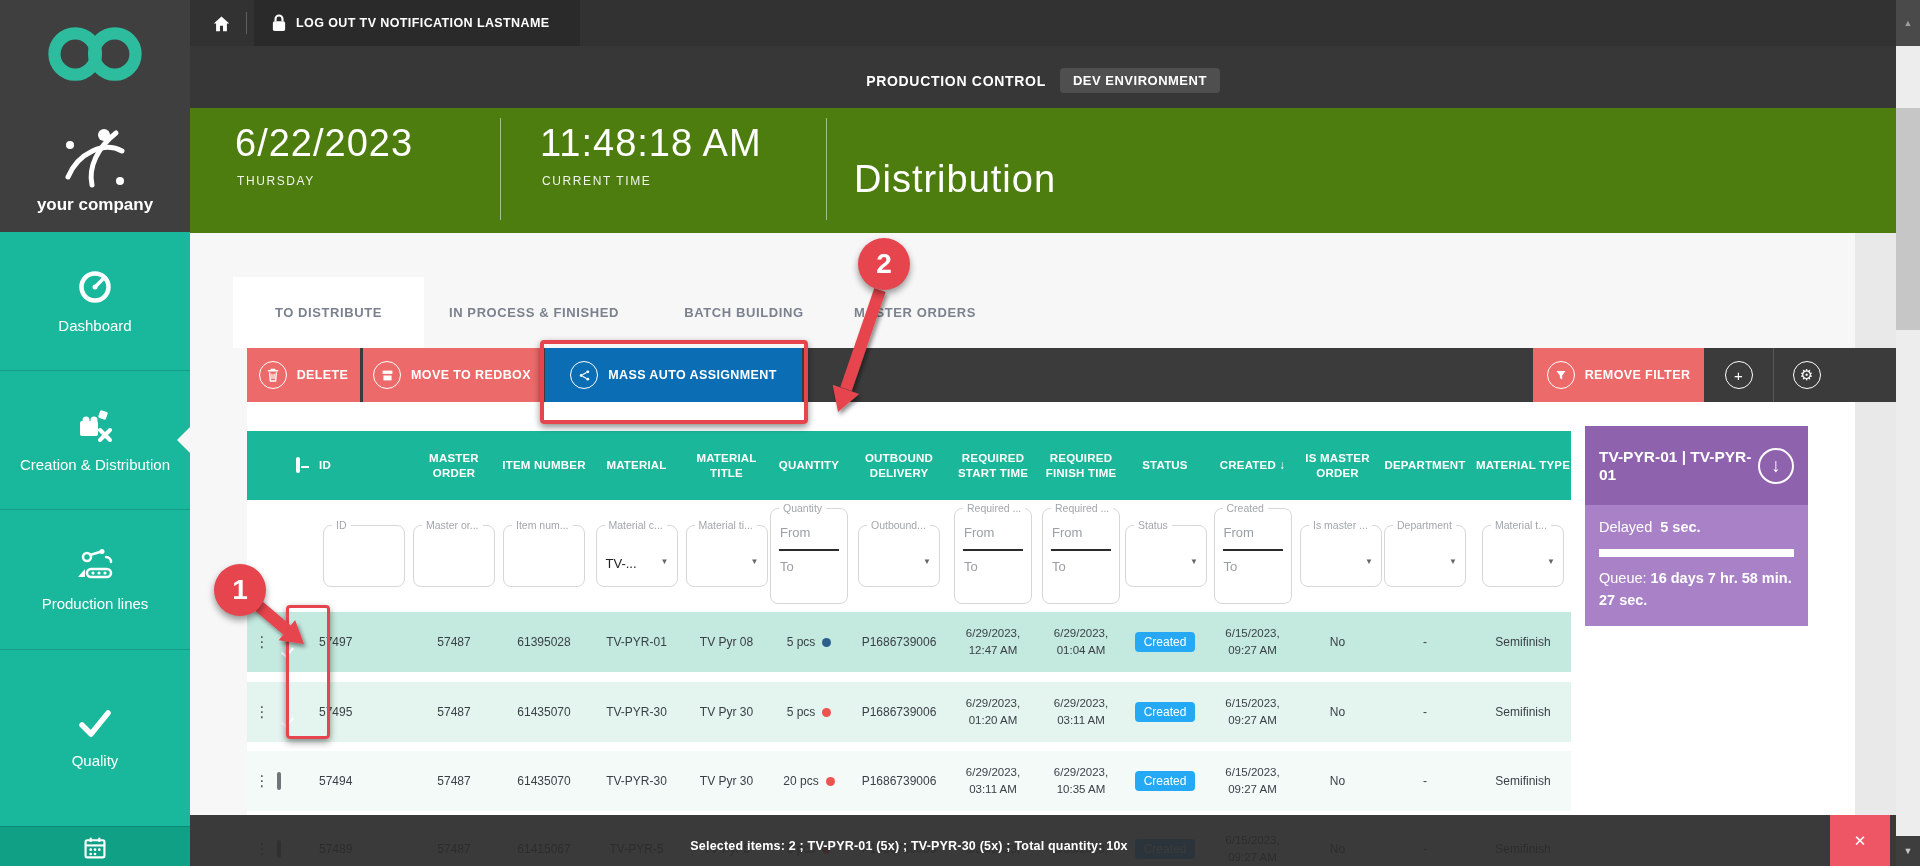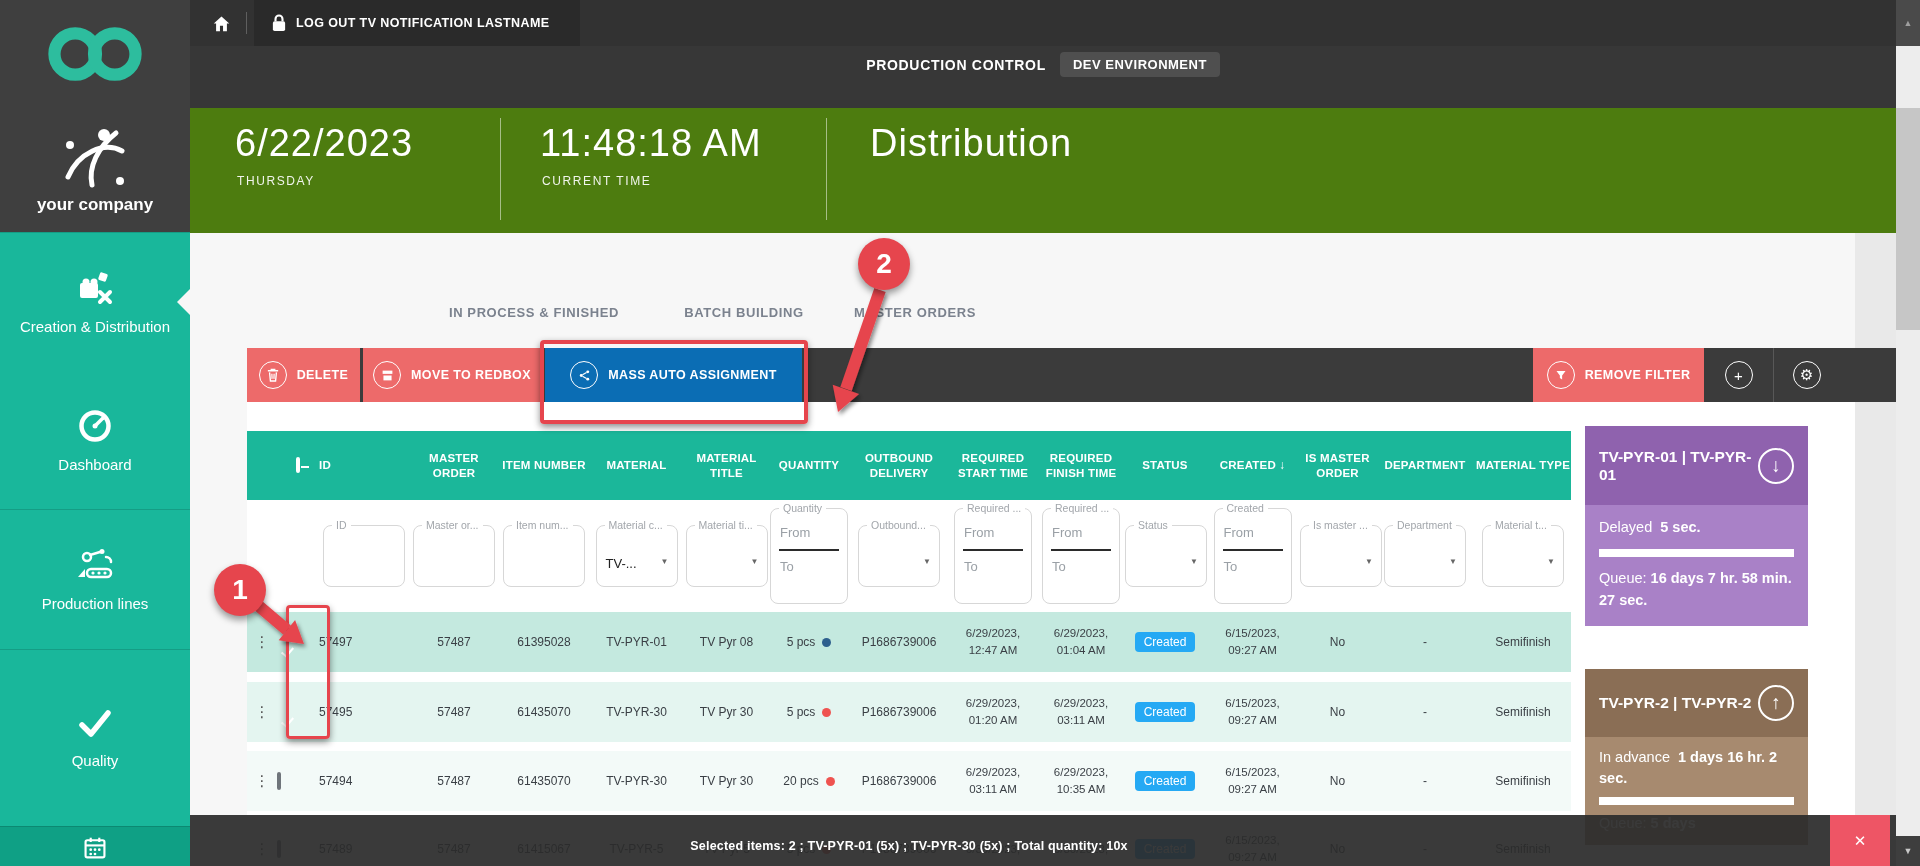--- a/index.html
+++ b/index.html
@@ -10,33 +10,33 @@
   .topbar{position:absolute;left:0;top:0;width:1920px;height:108px;background:#373737;}
   .logo-sq{position:absolute;left:0;top:0;width:190px;height:108px;background:#3f3f3f;
            display:flex;align-items:center;justify-content:center;}
   .tabstrip{position:absolute;left:190px;top:0;width:1706px;height:46px;background:#323232;
             display:flex;align-items:center;}
   .home-btn{margin-left:22px;display:flex;align-items:center;}
   .strip-div{width:1px;height:22px;background:#5f5f5f;margin-left:15px;}
   .session-tab{height:46px;background:#2a2a2a;display:flex;align-items:center;gap:10px;
                padding:0 30px 0 18px;margin-left:7px;}
   .session-tab .stxt{color:#fff;font-size:12.5px;font-weight:bold;letter-spacing:.4px;white-space:nowrap;}
-  .app-title{position:absolute;left:190px;top:52px;width:1706px;display:flex;justify-content:center;
+  .app-title{position:absolute;left:190px;top:68px;width:1706px;display:flex;justify-content:center;
              align-items:center;gap:14px;}
   .app-title .t{color:#fff;font-weight:bold;font-size:14px;letter-spacing:.7px;}
   .env{background:#4f4f4f;color:#fff;font-weight:bold;font-size:13px;letter-spacing:.5px;
        padding:5px 13px;border-radius:4px;}
 
   
   .band{position:absolute;left:190px;top:108px;width:1706px;height:125px;background:#4d7c0f;color:#fff;}
   .band .big{position:absolute;top:14px;font-size:38px;font-weight:400;letter-spacing:1px;white-space:nowrap;}
   .band .sub{position:absolute;top:66px;font-size:12px;letter-spacing:1.6px;color:rgba(255,255,255,.92);}
   .bdate{left:45px;}  .bdate-sub{left:47px;}
   .btime{left:350px;} .btime-sub{left:352px;}
-  .bptitle{left:680px;}
+  .bptitle{left:664px;margin-top:36px;}
   .vline{position:absolute;top:10px;width:1px;height:102px;background:rgba(255,255,255,.5);}
   .v1{left:310px;} .v2{left:636px;}
 
   
   .sidebar{position:absolute;left:0;top:108px;width:190px;height:758px;background:#19b79b;}
   .company{height:124px;background:#3f3f3f;display:flex;flex-direction:column;align-items:center;
            justify-content:center;gap:4px;}
   .company .cname{color:#fff;font-size:17px;font-weight:bold;}
   .sitem{position:relative;display:flex;flex-direction:column;align-items:center;justify-content:center;
          gap:12px;color:#fff;}
@@ -189,39 +189,39 @@
       <svg width="74" height="66" viewBox="0 0 74 66">
         <circle cx="46" cy="10" r="6" fill="#fff"></circle>
         <path d="M10 52 C20 28 46 16 64 26" fill="none" stroke="#fff" stroke-width="5" stroke-linecap="round"></path>
         <path d="M58 8 C40 22 30 42 34 60" fill="none" stroke="#fff" stroke-width="5" stroke-linecap="round"></path>
         <circle cx="62" cy="56" r="4" fill="#fff"></circle>
         <circle cx="12" cy="20" r="4" fill="#fff"></circle>
       </svg>
       <div class="cname">your company</div>
     </div>
 
+    <div class="sitem si1">
+      <svg width="36" height="36" viewBox="0 0 36 36">
+        <circle cx="18" cy="18" r="13.5" fill="none" stroke="#fff" stroke-width="4.5"></circle>
+        <line x1="18" y1="18" x2="26" y2="10" stroke="#fff" stroke-width="3.5" stroke-linecap="round"></line>
+        <circle cx="18" cy="18" r="2.5" fill="#fff"></circle>
+      </svg>
+      <span class="slabel">Dashboard</span>
+    </div>
+
     <div class="sitem si2">
       <svg width="38" height="36" viewBox="0 0 38 36">
         <rect x="4" y="13" width="18" height="15" rx="2" fill="#fff"></rect>
         <circle cx="10" cy="12" r="3.5" fill="#fff"></circle>
         <circle cx="18" cy="12" r="3.5" fill="#fff"></circle>
         <rect x="23" y="3" width="8" height="8" rx="1.5" fill="#fff" transform="rotate(20 27 7)"></rect>
         <path d="M24 22 L34 32 M34 22 L24 32" stroke="#fff" stroke-width="4" stroke-linecap="round"></path>
       </svg>
       <span class="slabel">Creation &amp; Distribution</span>
       <span class="notch"></span>
-    </div>
-
-    <div class="sitem si1">
-      <svg width="36" height="36" viewBox="0 0 36 36">
-        <circle cx="18" cy="18" r="13.5" fill="none" stroke="#fff" stroke-width="4.5"></circle>
-        <line x1="18" y1="18" x2="26" y2="10" stroke="#fff" stroke-width="3.5" stroke-linecap="round"></line>
-        <circle cx="18" cy="18" r="2.5" fill="#fff"></circle>
-      </svg>
-      <span class="slabel">Dashboard</span>
     </div>
 
     <div class="sitem si3">
       <svg width="40" height="36" viewBox="0 0 40 36">
         <circle cx="12" cy="10" r="4" fill="none" stroke="#fff" stroke-width="2.5"></circle>
         <line x1="15" y1="8" x2="25" y2="5" stroke="#fff" stroke-width="2.5" stroke-linecap="round"></line>
         <circle cx="27" cy="4.5" r="2.5" fill="#fff"></circle>
         <path d="M31 10 a5 5 0 0 1 5 5" fill="none" stroke="#fff" stroke-width="2.5" stroke-linecap="round"></path>
         <path d="M3 30 L10 22 L10 30 Z" fill="#fff"></path>
         <rect x="12" y="22" width="24" height="8" rx="4" fill="none" stroke="#fff" stroke-width="2.5"></rect>
@@ -250,20 +250,23 @@
           <circle cx="19" cy="16" r="1.6" fill="#fff"></circle>
         <circle cx="9" cy="21" r="1.6" fill="#fff"></circle>
           <circle cx="14" cy="21" r="1.6" fill="#fff"></circle>
       </svg>
     </div>
   </div>
 
   <div class="main">
     <div class="sheet"></div>
 
+    <div class="tab tab1 active">
+        <span>TO DISTRIBUTE</span>
+      </div>
     <div class="tab tab2">
         <span>IN PROCESS &amp; FINISHED</span>
       </div>
     <div class="tab tab3">
         <span>BATCH BUILDING</span>
       </div>
     <div class="tab tab4">
         <span>MASTER ORDERS</span>
       </div>
 
@@ -514,31 +517,20 @@
       <div class="chead" style="background: rgb(143, 98, 174);">
         <span>TV-PYR-01 | TV-PYR-01</span>
         <span class="ccirc">↓</span>
       </div>
       <div class="cbody" style="background: rgb(169, 129, 199);">
         <div class="cstate"><span>Delayed</span>&nbsp; <b>5 sec.</b></div>
         <div class="cbar"></div>
         <div class="cqueue"><span>Queue:</span> <b>16 days 7 hr. 58 min. 27 sec.</b></div>
       </div>
     </div>
-    <div class="card c2">
-      <div class="chead" style="background: rgb(138, 110, 85);">
-        <span>TV-PYR-2 | TV-PYR-2</span>
-        <span class="ccirc">↑</span>
-      </div>
-      <div class="cbody" style="background: rgb(167, 138, 111);">
-        <div class="cstate"><span>In advance</span>&nbsp; <b>1 days 16 hr. 2 sec.</b></div>
-        <div class="cbar"></div>
-        <div class="cqueue"><span>Queue:</span> <b>5 days</b></div>
-      </div>
-    </div>
   </div>
 
   <div class="selbar">
     <span class="txt">Selected items: 2 ; TV-PYR-01 (5x) ; TV-PYR-30 (5x) ; Total quantity: 10x</span>
     <span class="selclose">
         <span>✕</span>
       </span>
   </div>
 
   <div class="scroll">

